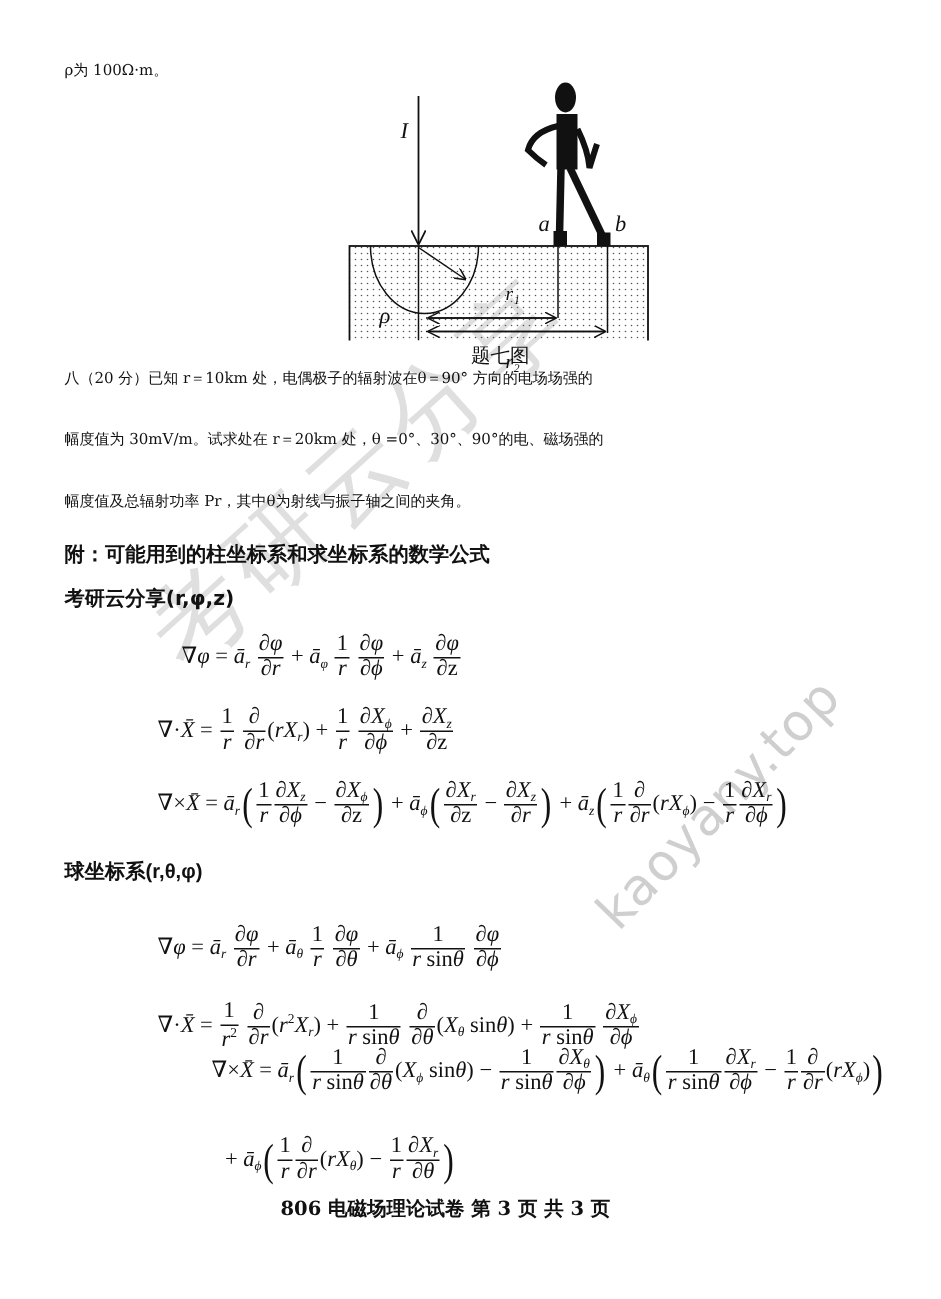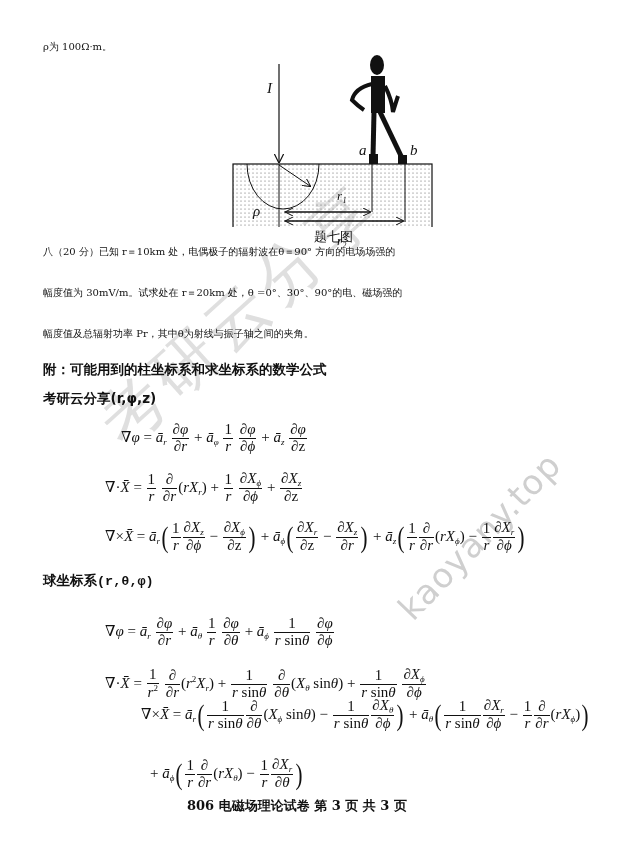--- a/index.html
+++ b/index.html
@@ -107,21 +107,21 @@
 </div>
 <div class="eqline math" style="top:520px;">
   ∇×<i>X̄</i> = <i>ā</i><sub><i>r</i></sub><span class="paren">(</span><span class="frac"><span>1</span><span class="den"><i>r</i></span></span><span class="frac"><span>∂<i>X</i><sub><i>z</i></sub></span><span class="den">∂<i>ϕ</i></span></span> −
   <span class="frac"><span>∂<i>X</i><sub><i>ϕ</i></sub></span><span class="den">∂z</span></span><span class="paren">)</span> +
   <i>ā</i><sub><i>ϕ</i></sub><span class="paren">(</span><span class="frac"><span>∂<i>X</i><sub><i>r</i></sub></span><span class="den">∂z</span></span> −
   <span class="frac"><span>∂<i>X</i><sub><i>z</i></sub></span><span class="den">∂<i>r</i></span></span><span class="paren">)</span> +
   <i>ā</i><sub><i>z</i></sub><span class="paren">(</span><span class="frac"><span>1</span><span class="den"><i>r</i></span></span><span class="frac"><span>∂</span><span class="den">∂<i>r</i></span></span>(<i>rX</i><sub><i>ϕ</i></sub>) −
   <span class="frac"><span>1</span><span class="den"><i>r</i></span></span><span class="frac"><span>∂<i>X</i><sub><i>r</i></sub></span><span class="den">∂<i>ϕ</i></span></span><span class="paren">)</span>
 </div>
 
-<div class="abs txt bold" style="left:43px; top:572px; font-family:Liberation Mono, monospace; font-size:13.5px;">球坐标系(r,θ,φ)</div>
+<div class="abs txt bold" style="left:43px; top:572px; font-family:Liberation Sans, sans-serif; font-size:13.5px;">球坐标系(r,θ,φ)</div>
 
 <div class="eqline math" style="top:616px;">
   ∇<i>φ</i> = <i>ā</i><sub><i>r</i></sub>
   <span class="frac"><span>∂<i>φ</i></span><span class="den">∂<i>r</i></span></span> +
   <i>ā</i><sub><i>θ</i></sub>
   <span class="frac"><span>1</span><span class="den"><i>r</i></span></span>
   <span class="frac"><span>∂<i>φ</i></span><span class="den">∂<i>θ</i></span></span> +
   <i>ā</i><sub><i>ϕ</i></sub>
   <span class="frac"><span>1</span><span class="den"><i>r</i> sin<i>θ</i></span></span>
   <span class="frac"><span>∂<i>φ</i></span><span class="den">∂<i>ϕ</i></span></span>

